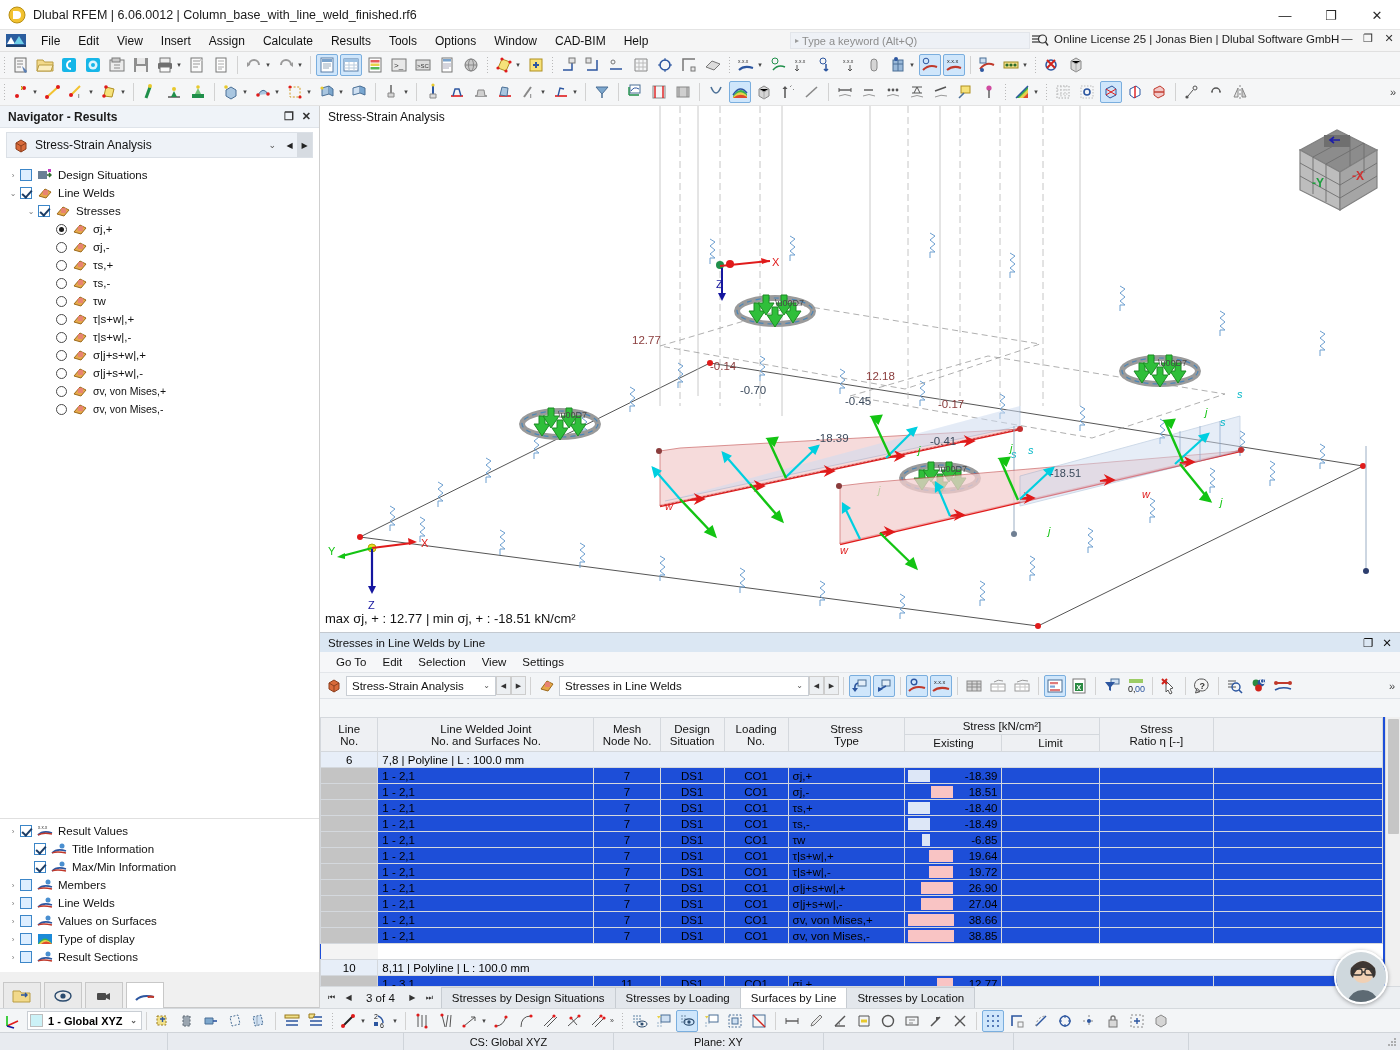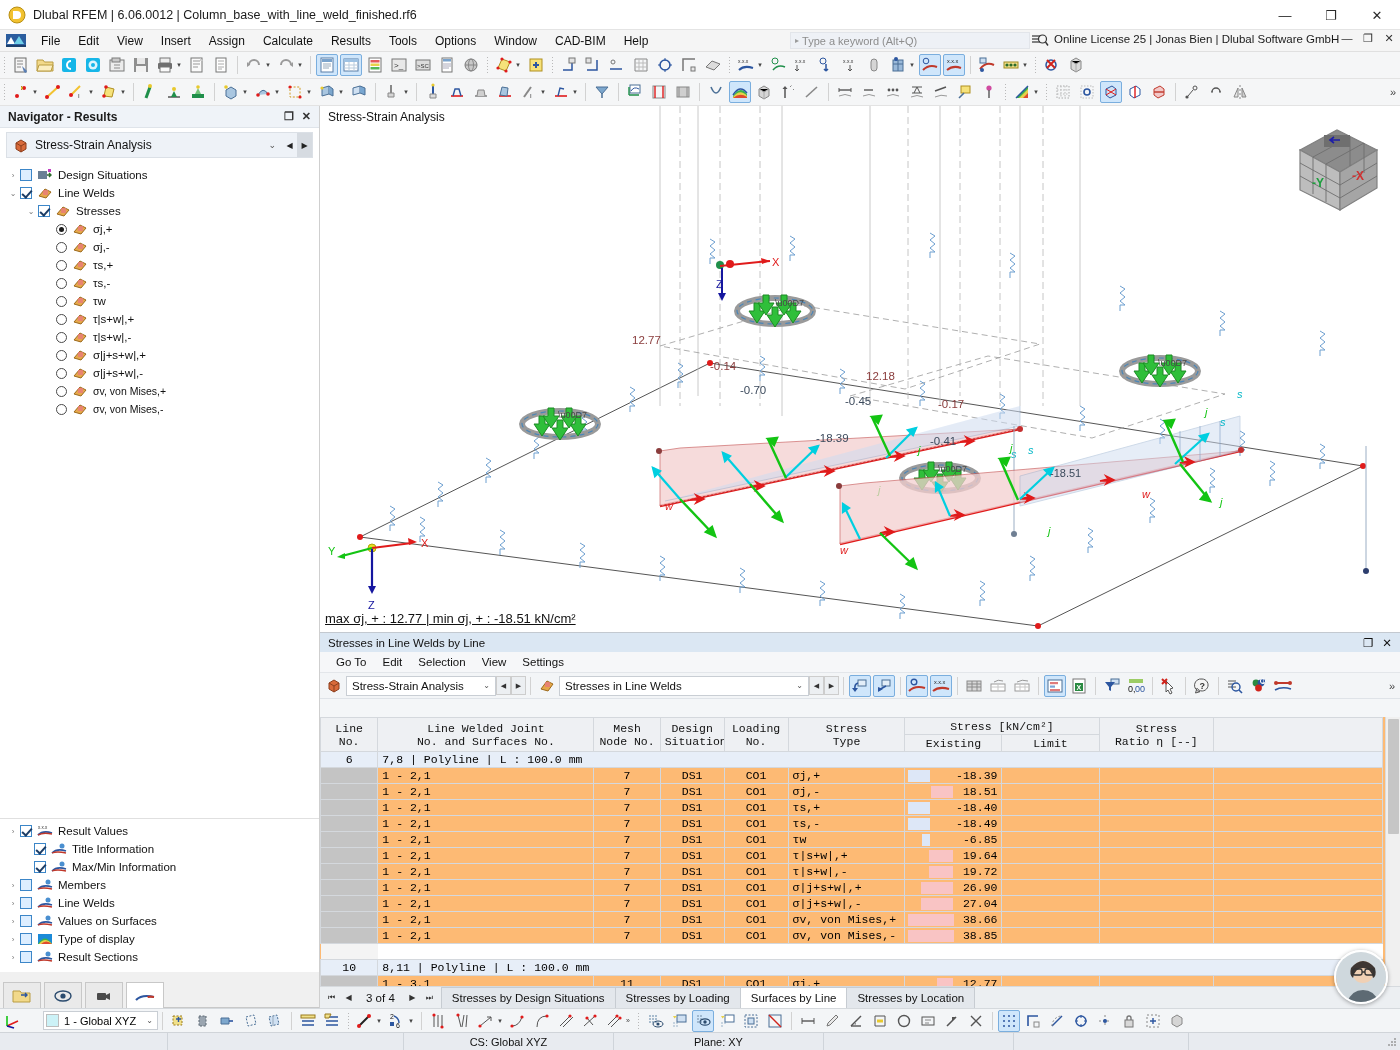--- a/index.html
+++ b/index.html
@@ -121,21 +121,21 @@
              border-bottom: none; }
   .nav-tab.active { background: #fff; }
   .nav-tab-fill { flex: 1; height: 26px; border-bottom: 1px solid #c8c8c8; }
 
   
   .viewport {
     position: absolute; left: 320px; top: 106px; width: 1080px; height: 526px;
     background: #ffffff; overflow: hidden;
   }
   .vp-title { position: absolute; left: 8px; top: 4px; font-size: 12px; color: #111; }
-  .vp-minmax { position: absolute; left: 5px; bottom: 6px; font-size: 13px; color: #111; text-decoration: underline; }
+  .vp-minmax { position: absolute; left: 5px; bottom: 6px; font-size: 13px; color: #111; }
   .navcube { position: absolute; right: 8px; top: 14px; width: 110px; height: 100px; }
 
   
   .tablepanel {
     position: absolute; left: 320px; top: 632px; width: 1080px; height: 376px;
     background: #f4f6f8; border-top: 1px solid #c3c9d0;
   }
   .tp-header { height: 19px; background: #dbe7f3; display: flex; align-items: center;
                padding-left: 8px; font-size: 11.5px; color: #111; font-weight: normal; }
   .tp-header .btns { margin-left: auto; display: flex; gap: 9px; padding-right: 8px; }
@@ -143,21 +143,21 @@
                 padding-left: 8px; border-bottom: 1px solid #e3e6ea; }
   .tp-menu { padding: 1px 8px; font-size: 11.5px; color: #111; }
   .tp-toolbar { height: 26px; background: #f3f5f7; display: flex; align-items: center;
                 border-bottom: 1px solid #dfe3e8; padding-left: 4px; }
   .tp-combo { height: 20px; background: #fff; border: 1px solid #c9ced4; display: flex;
               align-items: center; padding-left: 5px; font-size: 11.5px; color: #111; position: relative; }
   .tp-combo .chev { position: absolute; right: 5px; font-size: 8px; color: #555; }
 
   
   .grid { position: absolute; left: 0; top: 84px; width: 1080px; height: 270px;
-          background: #fdba74; overflow: hidden; font-family: Liberation Mono, monospace; }
+          background: #1d4ed8; overflow: hidden; }
   table.tg { border-collapse: collapse; width: 1063px; table-layout: fixed; }
   table.tg th, table.tg td {
     border: 1px solid #d4d8dd; font-size: 11.5px; padding: 0 4px; height: 16px;
     overflow: hidden; white-space: nowrap;
   }
   table.tg thead th { background: #eef0f3; font-weight: normal; text-align: center;
                       color: #111; height: 17px; vertical-align: middle; }
   .hdr-top { height: 14px !important; }
   .grp-row td { background: #e7eef8; font-size: 11.5px; }
   .linecol { background: #d9d9d9; text-align: center; }
@@ -180,21 +180,21 @@
            font-size: 8px; color: #333; }
   .pgtext { font-size: 11.5px; margin: 0 8px; color: #111; }
   .dtab { height: 21px; padding: 0 10px; display: flex; align-items: center; font-size: 11.5px;
           background: #e3e7ec; border: 1px solid #c7ccd2; border-bottom: none; margin-right: -1px;
           color: #111; }
   .dtab.active { background: #fff; height: 22px; }
 
   
   .bottombar { position: absolute; left: 0; top: 1008px; width: 1400px; height: 24px;
                background: #f3f5f7; border-top: 1px solid #d5d9dd; display: flex; align-items: center; }
-  .cs-sel { display: flex; align-items: flex-start; margin-left: 18px; }
+  .cs-sel { display: flex; align-items: flex-start; margin-left: 2px; font-weight: bold; }
   .cs-box { width: 115px; height: 19px; background: #fff; border: 1px solid #c9ced4;
             display: flex; align-items: center; padding-left: 2px; font-size: 11px; position: relative; }
   .cs-box .sw { width: 13px; height: 13px; background: #ccf2f7; border: 1px solid #bdbdbd; margin-right: 5px; }
   .cs-box .chev { position: absolute; right: 4px; font-size: 8px; color: #555; }
   .statusbar { position: absolute; left: 0; top: 1032px; width: 1400px; height: 18px;
                background: #e8ebf0; border-top: 1px solid #d0d4d9; display: flex; align-items: center;
                font-size: 11px; color: #111; text-align: center; }
   .st-cell { height: 18px; border-right: 1px solid #cfd4da; display: flex; align-items: center;
              justify-content: center; }
   .grip { position: absolute; right: 2px; bottom: 2px; width: 12px; height: 12px; }

